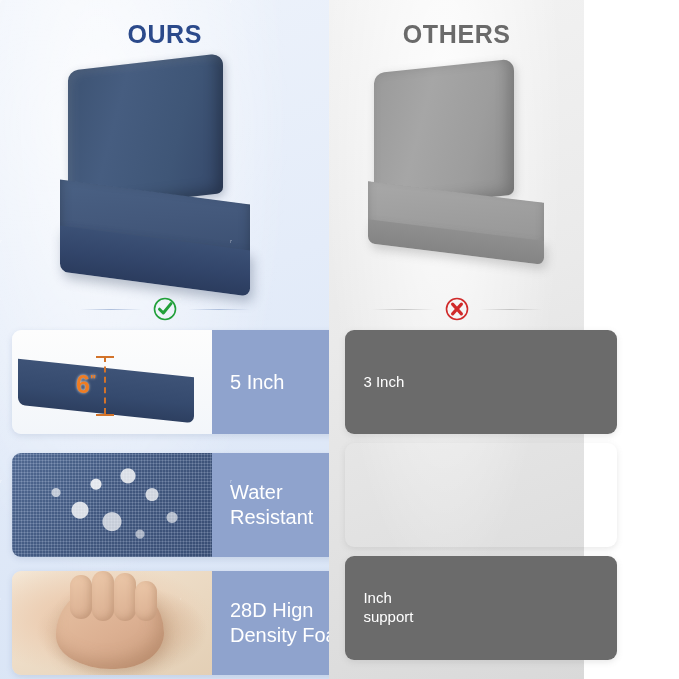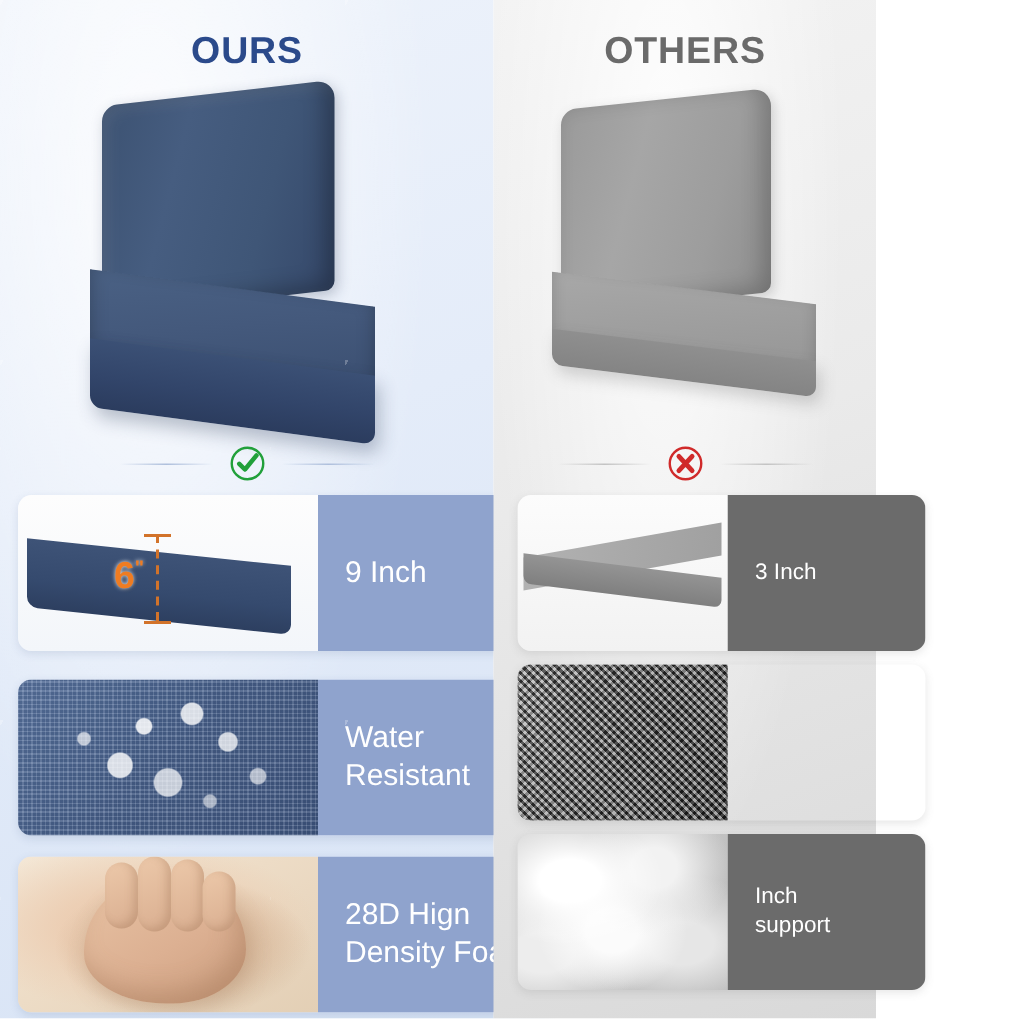--- a/index.html
+++ b/index.html
@@ -87,21 +87,21 @@
   .badge svg { display: block; }
 
   
   .features { position: absolute; left: 0; right: 0; top: 330px; }
   .frow {
     position: absolute; left: 12px;
     height: 104px; display: flex;
     border-radius: 9px; overflow: hidden;
   }
   .frow-ours   { width: 359px; box-shadow: 0 2px 6px rgba(80,105,150,.16); }
-  .frow-others { width: 272px; box-shadow: 0 2px 6px rgba(110,110,110,.16); }
+  .frow-others { width: 272px; box-shadow: 0 2px 6px rgba(110,110,110,.16); flex-direction: column; }
   .col-others .frow { left: 16px; }
 
   .fimg { position: relative; overflow: hidden; flex: 0 0 auto; }
   .flabel {
     flex: 1; display: flex; align-items: center;
     padding-left: 18px; color: #fff;
     font-size: 20px; line-height: 1.25; font-weight: 500;
     white-space: pre-line;
   }
   .flabel-ours   { background: #8fa3cd; }
@@ -239,21 +239,21 @@
         <div class="fimg img-thick">
           <div class="slab">
             <div class="slab-top"></div>
             <div class="slab-face"></div>
           </div>
           <div class="dim-cap" style="top:26px"></div>
           <div class="dim-cap" style="top:84px"></div>
           <div class="dim-line"></div>
           <div class="dim-num"><span>6</span><sup>"</sup></div>
         </div>
-        <div class="flabel flabel-ours">9 Inch</div>
+        <div class="flabel flabel-ours">5 Inch</div>
       </div>
 
       <div class="frow frow-ours" style="top:123px">
         <div class="fimg img-water"></div>
         <div class="flabel flabel-ours">Water
 Resistant</div>
       </div>
 
       <div class="frow frow-ours" style="top:241px">
         <div class="fimg img-foam">

